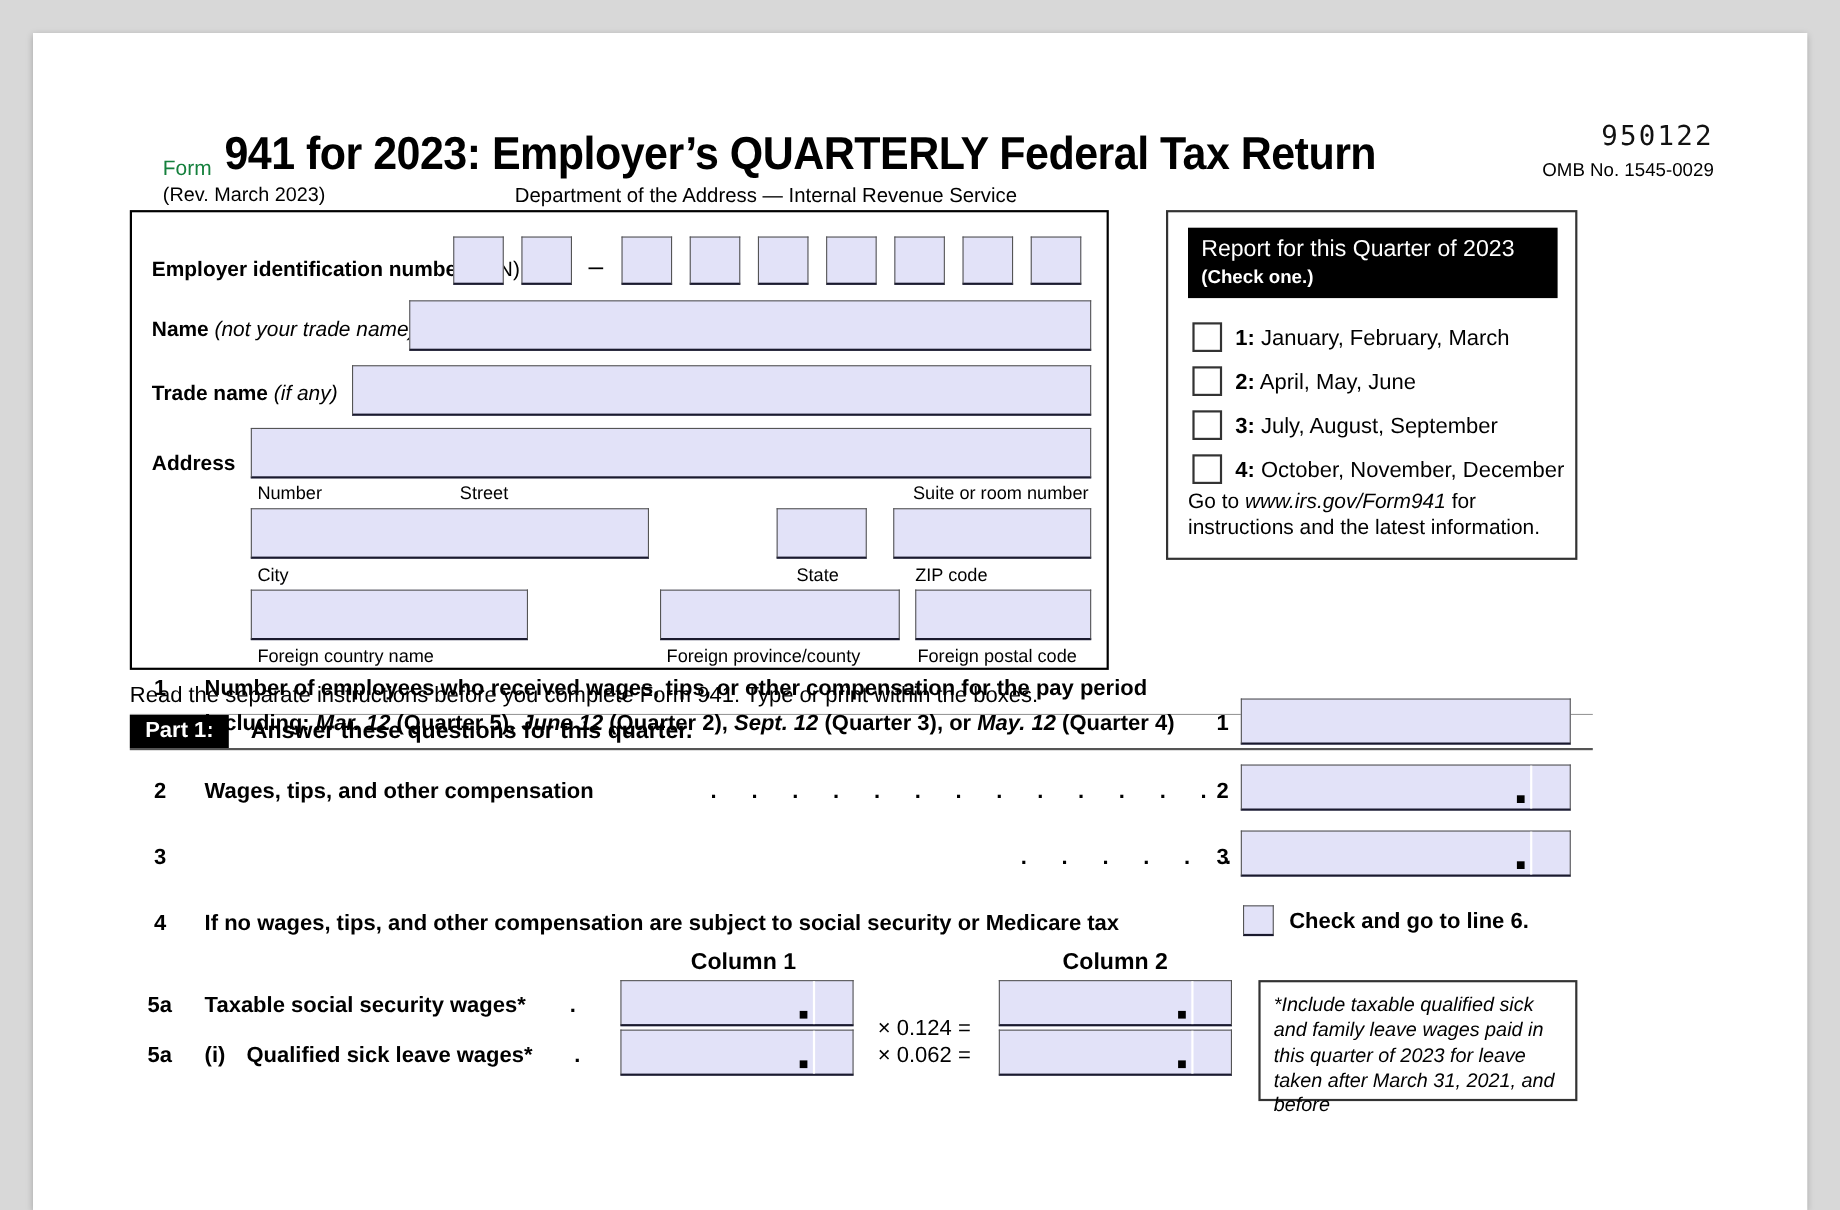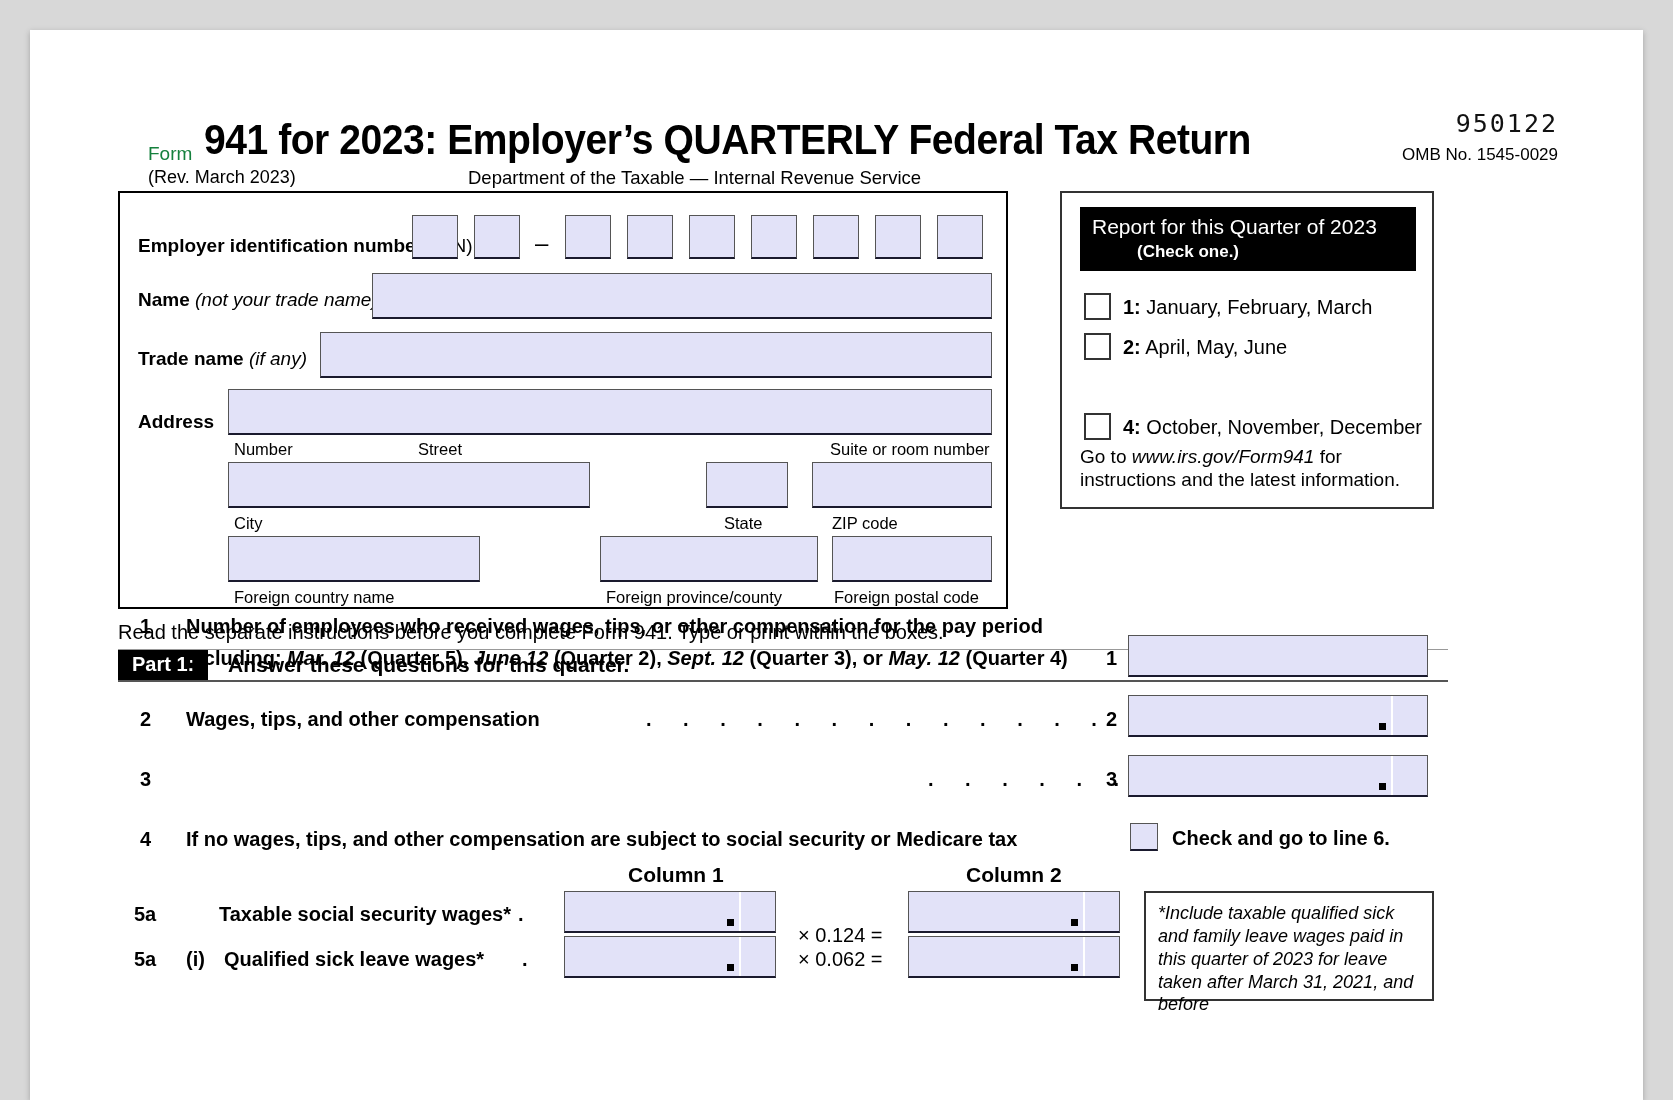--- a/index.html
+++ b/index.html
@@ -155,21 +155,21 @@
     position: absolute;
     left: 18px;
     top: 14px;
     width: 336px;
     background: #000;
     color: #fff;
     padding: 8px 10px 9px 12px;
     box-sizing: border-box;
   }
   .qhdr .t1 { font-size: 21px; font-weight: normal; }
-  .qhdr .t2 { font-size: 17px; font-weight: bold; margin-top: 3px; margin-left: 45px; }
+  .qhdr .t2 { font-size: 17px; font-weight: bold; margin-top: 3px; }
   .qrow { position: absolute; left: 22px; font-size: 20px; }
   .qcheck {
     display: inline-block;
     width: 27px;
     height: 27px;
     border: 2px solid #333;
     background: #fff;
     vertical-align: -6px;
     margin-right: 12px;
     box-sizing: border-box;
@@ -295,21 +295,21 @@
 <body>
 
 <div class="page">
 <div class="inner">
 
   <div class="hdr">
     <div class="hdr-left">
       <div class="formword">Form</div>
       <div class="rev">(Rev. March 2023)</div>
       <div class="bigtitle"><span>941 for 2023:</span> <span>Employer’s QUARTERLY Federal Tax Return</span></div>
-      <div class="subtitle2">Department of the Taxable — Internal Revenue Service</div>
+      <div class="subtitle2">Department of the Address — Internal Revenue Service</div>
     </div>
     <div class="hdr-right">
       <div class="omb-code">950122</div>
       <div class="omb-no">OMB No. 1545-0029</div>
     </div>
   </div>
 
   <div class="idwrap">
 
     <div class="idbox">
@@ -353,20 +353,21 @@
       <div class="smalllbl" style="left:714px; top:395px;">Foreign postal code</div>
     </div>
 
     <div class="qbox">
       <div class="qhdr">
         <div class="t1">Report for this Quarter of 2023</div>
         <div class="t2">(Check one.)</div>
       </div>
       <div class="qrow" style="top:100px;"><span class="qcheck"></span><b>1:</b> <span>January, February, March</span></div>
       <div class="qrow" style="top:140px;"><span class="qcheck"></span><b>2:</b> <span>April, May, June</span></div>
+      <div class="qrow" style="top:180px;"><span class="qcheck"></span><b>3:</b> <span>July, August, September</span></div>
       <div class="qrow" style="top:220px;"><span class="qcheck"></span><b>4:</b> <span>October, November, December</span></div>
       <div class="qgoto"><span>Go to </span><i>www.irs.gov/Form941</i><span> for instructions and the latest information.</span></div>
     </div>
 
     <div class="readline">Read the separate instructions before you complete Form 941. Type or print within the boxes.</div>
     <div class="part1">
       <div class="tag">Part 1:</div>
       <div class="ptxt">Answer these questions for this quarter.</div>
     </div>
   </div>
@@ -398,21 +399,21 @@
 
     <div class="linenum" style="left:22px; top:217px;">4</div>
     <div class="linetext" style="left:68px; top:217px;">If no wages, tips, and other compensation are subject to social security or Medicare tax</div>
     <div class="checkbox-sq" style="left:1012px; top:212px;"></div>
     <div class="linetext" style="left:1054px; top:216px;">Check and go to line 6.</div>
 
     <div class="colhdr" style="left:510px; top:252px;">Column 1</div>
     <div class="colhdr" style="left:848px; top:252px;">Column 2</div>
 
     <div class="linenum" style="left:16px; top:292px;">5a</div>
-    <div class="linetext" style="left:68px; top:292px;margin-left:33px;">Taxable social security wages*</div>
+    <div class="linetext" style="left:68px; top:292px;">Taxable social security wages*</div>
     <div class="leader" style="left:400px; top:292px; letter-spacing:26px;">.     .</div>
     <div class="moneybox" style="left:446px; top:280px; width:212px; height:42px;">
       <div class="sep"></div>
       <div class="dot"></div>
     </div>
     <div class="multx" style="left:680px; top:292px;margin-top:21px;">× 0.124 =</div>
     <div class="moneybox" style="left:790px; top:280px; width:212px; height:42px;">
       <div class="sep"></div>
       <div class="dot"></div>
     </div>

